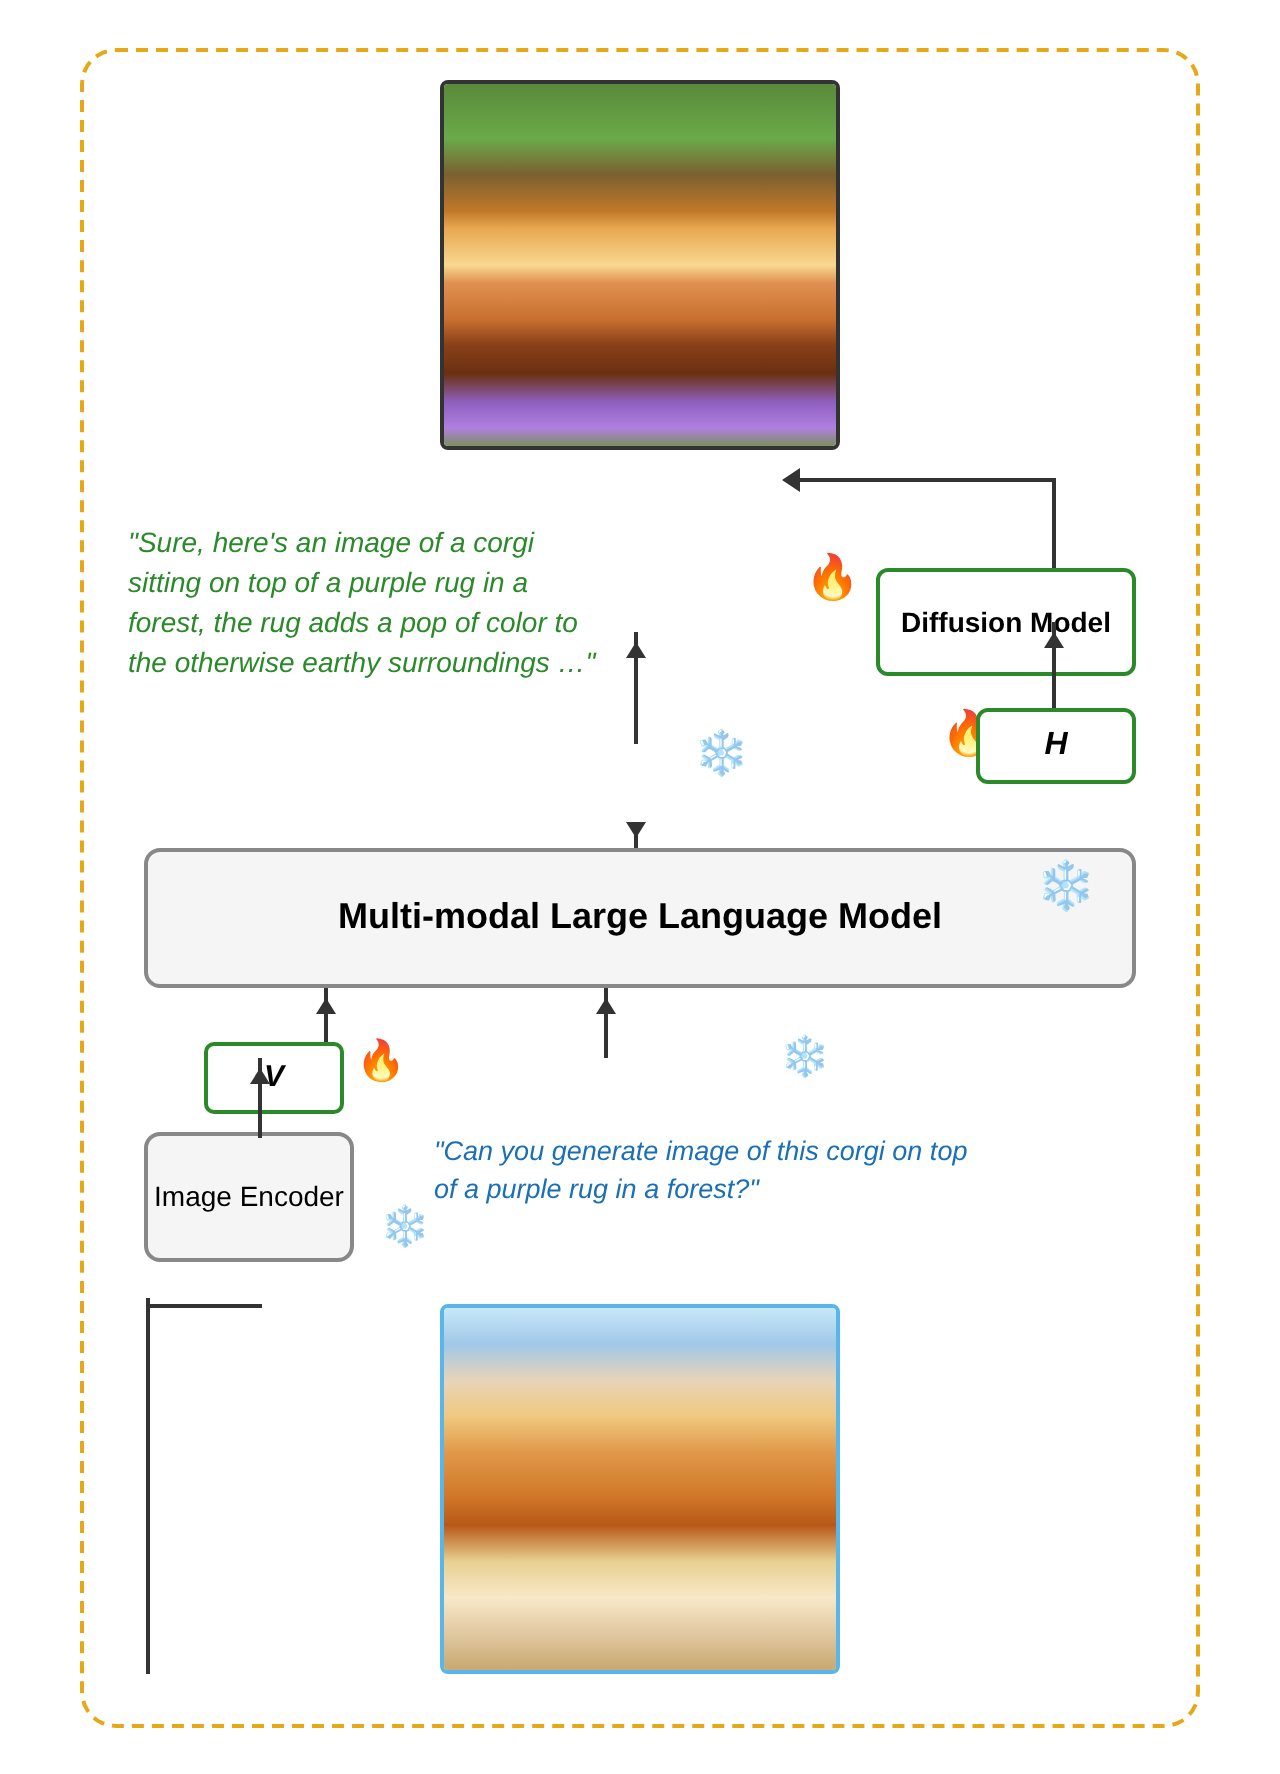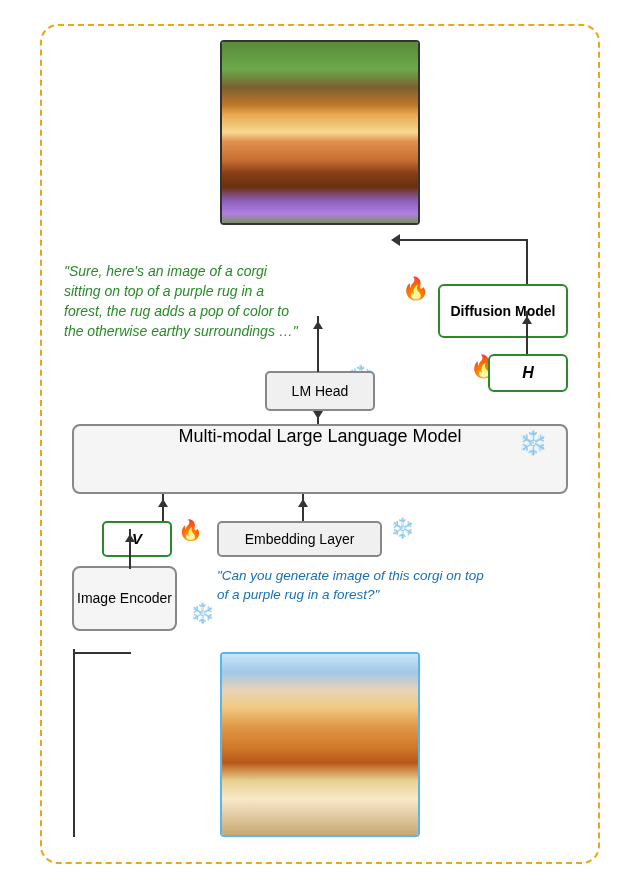--- a/index.html
+++ b/index.html
@@ -144,25 +144,25 @@
     
     .mllm-box {
       position: absolute;
       top: 398px;
       left: 30px;
       right: 30px;
       height: 70px;
       border: 2px solid #888;
       border-radius: 8px;
       display: flex;
-      align-items: flex-start;
+      align-items: center;
       justify-content: center;
       background: #f5f5f5;
       font-size: 18px;
-      font-weight: normal;
+      font-weight: bold;
       color: #000;
     }
     .snowflake-mllm {
       position: absolute;
       top: 403px;
       right: 50px;
       font-size: 24px;
     }
 
     
@@ -487,23 +487,20 @@
     <span>H</span>
   </div>
 
   <div class="connector-mllm-right"></div>
   <div class="arrow-mllm-to-h"></div>
 
   <div class="arrow-h-to-diff"></div>
 
   <div class="snowflake-lm">❄️</div>
 
-  <div class="lm-head-box">
-    <span>LM Head</span>
-  </div>
 
   <div class="arrow-up-lm"></div>
 
   <div class="arrow-down-lm"></div>
 
   <div class="mllm-box">
     <span>Multi-modal Large Language Model</span>
   </div>
 
   <div class="snowflake-mllm">❄️</div>
@@ -511,23 +508,20 @@
   <div class="arrow-v-to-mllm"></div>
 
   <div class="arrow-emb-to-mllm"></div>
 
   <div class="v-box">
     <span>V</span>
   </div>
 
   <div class="fire-icon-v">🔥</div>
 
-  <div class="embedding-box">
-    <span>Embedding Layer</span>
-  </div>
 
   <div class="snowflake-emb">❄️</div>
 
   <div class="input-text">"Can you generate image of this corgi on top of a purple rug in a forest?"</div>
 
   <div class="img-encoder-box">
     <span>Image
 Encoder</span>
   </div>
 

